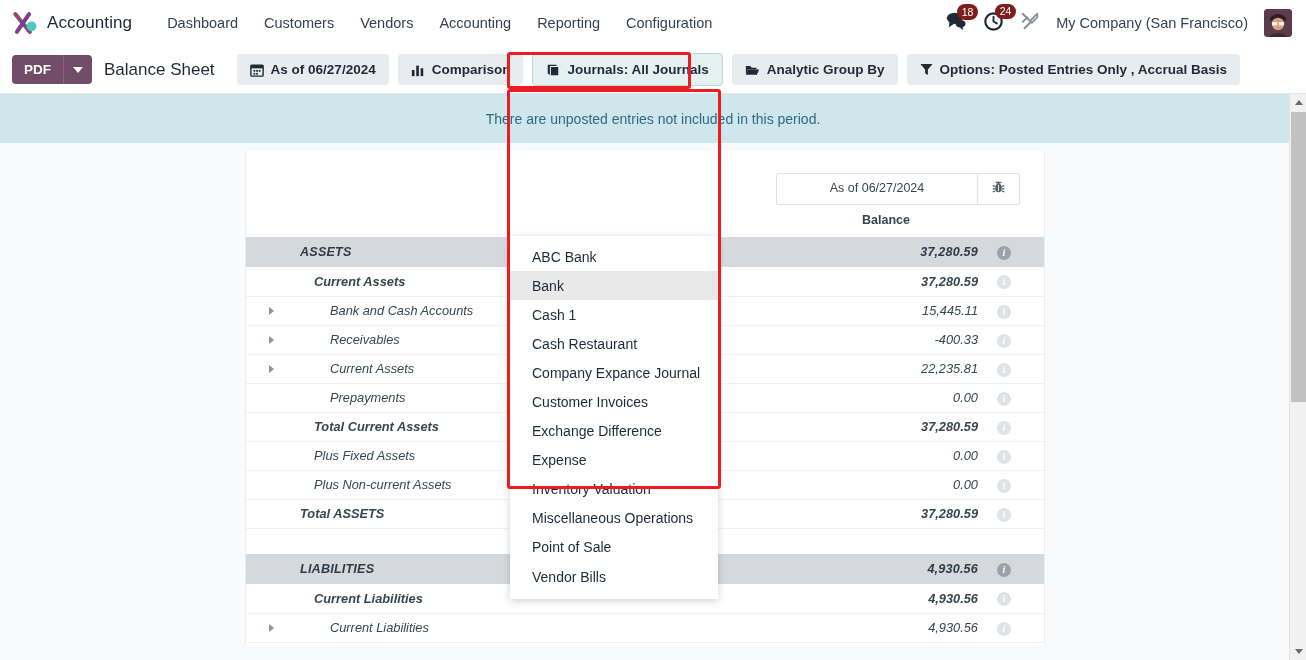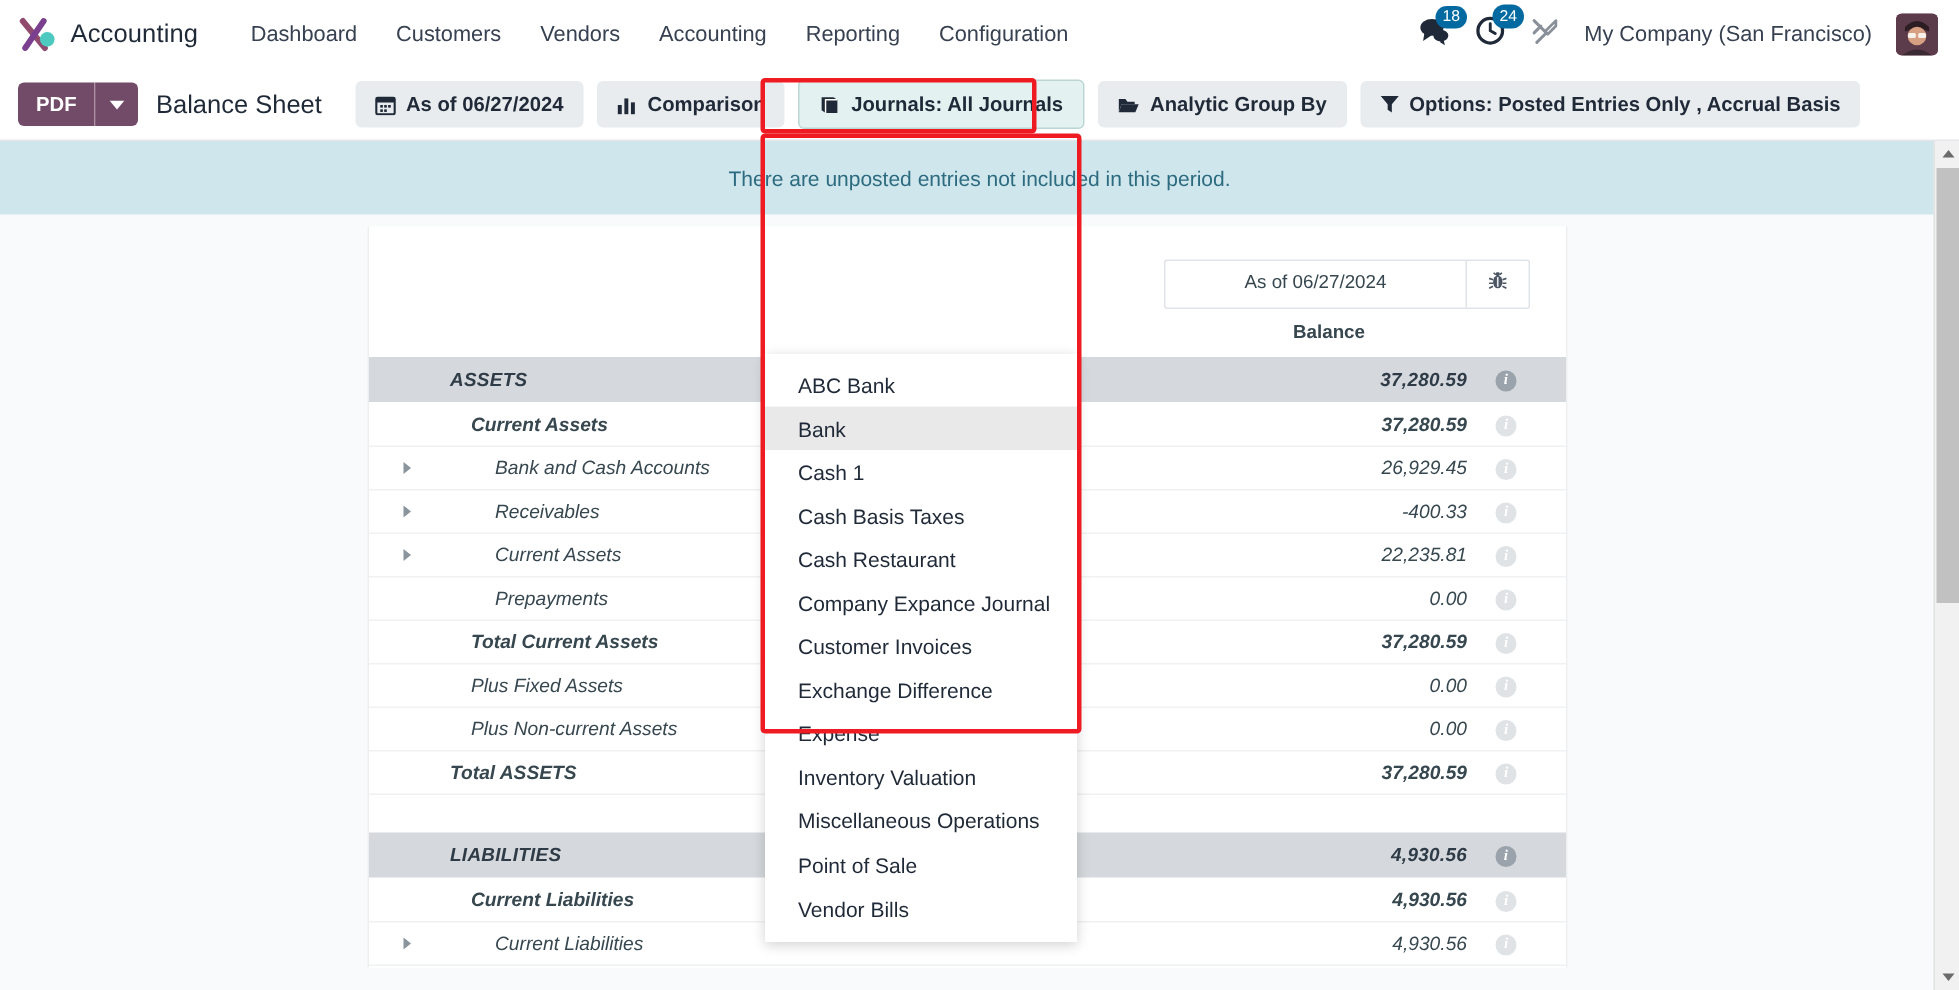--- a/index.html
+++ b/index.html
@@ -40,21 +40,21 @@
     white-space: nowrap;
   }
   .nav-right {
     margin-left: auto;
     display: flex; align-items: center; gap: 16px;
   }
   .icon-badge-wrap { position: relative; display: flex; align-items: center; cursor: pointer; }
   .badge {
     position: absolute;
     top: -7px; left: 12px;
-    background: #0369a1;
+    background: #7f1d1d;
     color: #fff;
     font-size: 10.5px;
     line-height: 1;
     padding: 2.5px 4.5px 2.5px 4.5px;
     border-radius: 9px;
     min-width: 17px;
     text-align: center;
     font-weight: 400;
   }
   .company-name {
@@ -480,21 +480,21 @@
           </tr>
           <tr class="row level1">
             <td></td>
             <td class="name-l1">Current Assets</td>
             <td class="col-val">37,280.59</td>
             <td><span class="info-i">i</span></td>
           </tr>
           <tr class="row ">
             <td><span class="caret"></span></td>
             <td class="name-l2">Bank and Cash Accounts</td>
-            <td class="col-val">26,929.45</td>
+            <td class="col-val">15,445.11</td>
             <td><span class="info-i">i</span></td>
           </tr>
           <tr class="row ">
             <td><span class="caret"></span></td>
             <td class="name-l2">Receivables</td>
             <td class="col-val val-neg">-400.33</td>
             <td><span class="info-i">i</span></td>
           </tr>
           <tr class="row ">
             <td><span class="caret"></span></td>
@@ -557,21 +557,20 @@
             <td><span class="info-i">i</span></td>
           </tr>
         </tbody>
     </table>
   </div>
 
   <div class="dropdown" id="journals-dropdown">
       <div class="dd-item">ABC Bank</div>
       <div class="dd-item hovered">Bank</div>
       <div class="dd-item">Cash 1</div>
-      <div class="dd-item">Cash Basis Taxes</div>
       <div class="dd-item">Cash Restaurant</div>
       <div class="dd-item">Company Expance Journal</div>
       <div class="dd-item">Customer Invoices</div>
       <div class="dd-item">Exchange Difference</div>
       <div class="dd-item">Expense</div>
       <div class="dd-item">Inventory Valuation</div>
       <div class="dd-item">Miscellaneous Operations</div>
       <div class="dd-item">Point of Sale</div>
       <div class="dd-item">Vendor Bills</div>
     </div>

